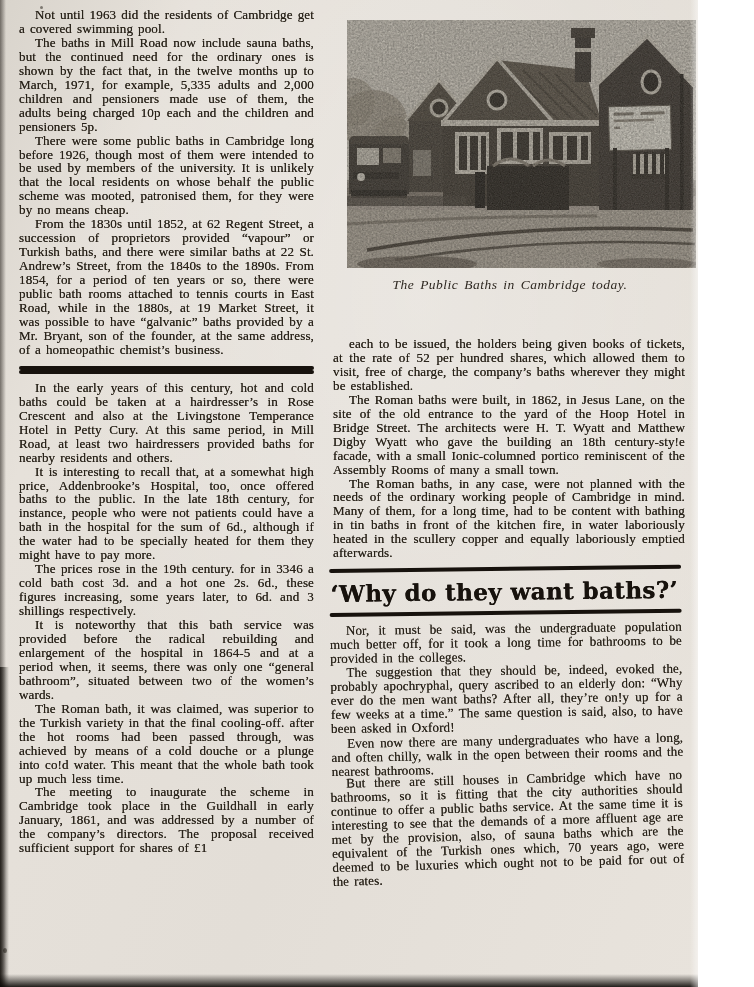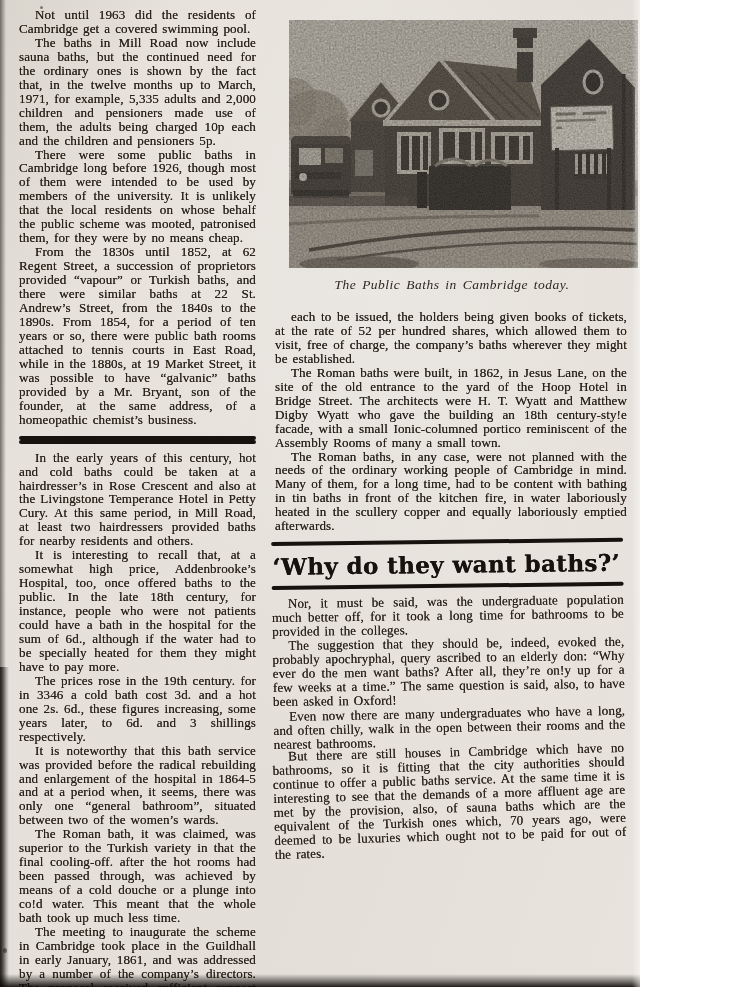--- a/index.html
+++ b/index.html
@@ -1,18 +1,18 @@
 <!DOCTYPE html>
 <html><head>
 <meta charset="utf-8">
 <style>
   html,body{margin:0;padding:0;}
   .page{
     position:relative;
-    width:640px;height:987px;
+    width:698px;height:987px;
     overflow:hidden;
     background:
       radial-gradient(ellipse at 60% 30%, rgba(255,255,255,0.25), rgba(0,0,0,0) 60%),
       linear-gradient(110deg, #d9d4cc 0%, #e6e1da 18%, #e3ded7 55%, #e8e3dc 100%);
     font-family:"Liberation Serif", serif;
     color:#272219;
   }
   .edge-left{position:absolute;left:0;top:0;width:6px;height:100%;
     background:linear-gradient(to right, rgba(25,20,15,0.55), rgba(25,20,15,0));
     z-index:5;pointer-events:none;}
@@ -53,21 +53,21 @@
   .photo-frame{display:block;}
   figcaption{
     margin-top:9px;
     text-align:center;
     font-style:italic;
     font-size:13.5px;
     letter-spacing:0.5px;
     word-spacing:2px;
     color:#2d2720;
   }
-  .right-top-paras{margin-top:5px;}
+  .right-top-paras{margin-top:32px;}
   .skew-block{transform:rotate(-0.7deg);transform-origin:0 100%;}
   .skew-more .para:nth-child(3){transform:rotate(-0.35deg);}
   .skew-more .para:nth-child(4){transform:rotate(-0.8deg);transform-origin:0 100%;}
   .speck{position:absolute;background:rgba(30,25,18,0.5);border-radius:50%;z-index:4;}
 </style>
 </head>
 <body>
 
 <div class="page">
   <div class="cols">

